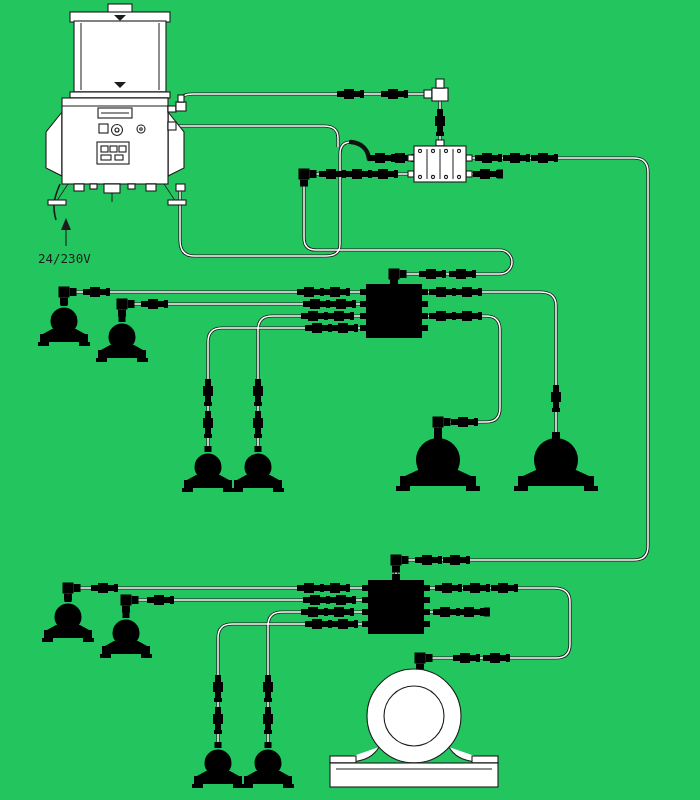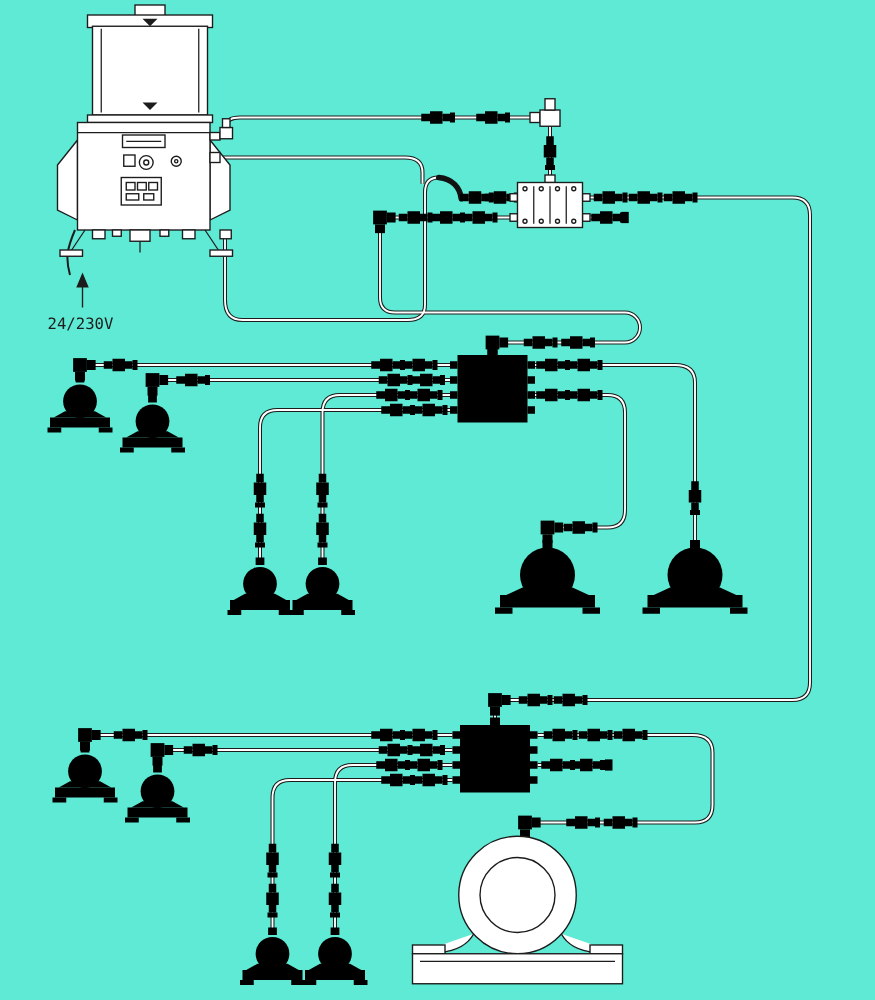--- a/index.html
+++ b/index.html
@@ -1,16 +1,16 @@
 <!DOCTYPE html>
 <html><head>
 <meta charset="utf-8">
 <style>
   html,body{margin:0;padding:0;background:#ffffff;}
-  .stage{width:700px;height:800px;position:relative;background:#5eead4;overflow:hidden;}
+  .stage{width:700px;height:800px;position:relative;background:#22c55e;overflow:hidden;}
   svg{display:block;}
   
   .part rect,.part circle,.part path{fill:#ffffff;stroke:#1c1c1c;stroke-width:1.1;}
   .part line{stroke:#1c1c1c;stroke-width:1;}
   .ln{stroke:#1c1c1c;stroke-width:1.1;fill:none;}
   .fd{fill:#1c1c1c;stroke:none;}
   .to{stroke:#1c1c1c;stroke-width:3.2;fill:none;}
   .ti{stroke:#ffffff;stroke-width:1.5;fill:none;}
   .fx{stroke:#111111;stroke-width:4.5;fill:none;stroke-linecap:round;}
   .cable{stroke:#1c1c1c;stroke-width:1.6;fill:none;}

